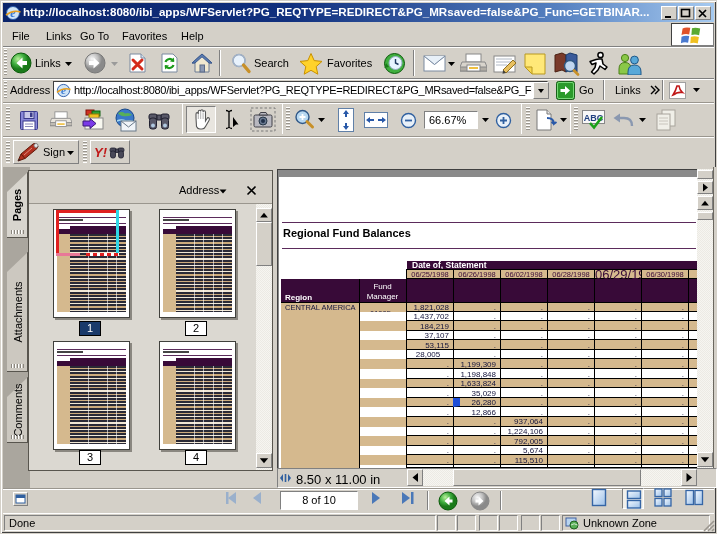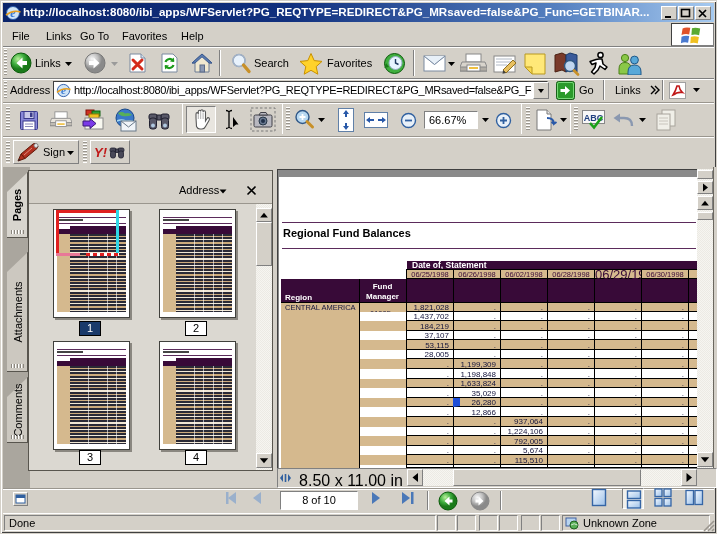--- a/index.html
+++ b/index.html
@@ -438,21 +438,21 @@
 <div class="ab t" style="left:407px;top:261px;width:300px;height:8px;background:#380a38;color:#fff;font-size:8.5px;font-weight:bold;padding:0 0 0 5px;line-height:9px">Date of, Statement</div>
 <div class="ab" style="left:406px;top:269px;width:47px;height:10px;background:#d5b98e;border:1px solid #000;border-right:none;color:#380a38;font-size:7.5px;text-align:center;line-height:10px">06/25/1998</div>
 <div class="ab" style="left:453px;top:269px;width:47px;height:10px;background:#d5b98e;border:1px solid #000;border-right:none;color:#380a38;font-size:7.5px;text-align:center;line-height:10px">06/26/1998</div>
 <div class="ab" style="left:500px;top:269px;width:47px;height:10px;background:#d5b98e;border:1px solid #000;border-right:none;color:#380a38;font-size:7.5px;text-align:center;line-height:10px">06/02/1998</div>
 <div class="ab" style="left:547px;top:269px;width:47px;height:10px;background:#d5b98e;border:1px solid #000;border-right:none;color:#380a38;font-size:7.5px;text-align:center;line-height:10px">06/28/1998</div>
 <div class="ab" style="left:594px;top:269px;width:47px;height:10px;background:#d5b98e;border:1px solid #000;border-right:none;color:#380a38;font-size:13px;text-align:center;line-height:10px">06/29/1998</div>
 <div class="ab" style="left:641px;top:269px;width:47px;height:10px;background:#d5b98e;border:1px solid #000;border-right:none;color:#380a38;font-size:7.5px;text-align:center;line-height:10px">06/30/1998</div>
 <div class="ab" style="left:688px;top:269px;width:19px;height:10px;background:#d5b98e;border:1px solid #000;border-right:none"></div>
 <div class="ab" style="left:281px;top:279px;width:426px;height:23px;background:#380a38"></div>
 <div class="ab t" style="left:285px;top:293px;width:60px;height:9px;color:#fff;font-size:8px;font-weight:bold">Region</div>
-<div class="ab" style="left:359px;top:279px;width:47px;height:23px;color:#fff;font-size:8px;font-weight:bold;text-align:center;padding-top:3px;line-height:9.5px">Fund<br>Manager</div>
+<div class="ab" style="left:359px;top:279px;width:47px;height:23px;color:#fff;font-size:8px;font-weight:normal;text-align:center;padding-top:3px;line-height:9.5px">Fund<br>Manager</div>
 <div class="ab" style="left:359px;top:279px;width:1px;height:23px;background:#000"></div>
 <div class="ab" style="left:406px;top:279px;width:1px;height:23px;background:#000"></div>
 <div class="ab" style="left:453px;top:279px;width:1px;height:23px;background:#000"></div>
 <div class="ab" style="left:500px;top:279px;width:1px;height:23px;background:#000"></div>
 <div class="ab" style="left:547px;top:279px;width:1px;height:23px;background:#000"></div>
 <div class="ab" style="left:594px;top:279px;width:1px;height:23px;background:#000"></div>
 <div class="ab" style="left:641px;top:279px;width:1px;height:23px;background:#000"></div>
 <div class="ab" style="left:688px;top:279px;width:1px;height:23px;background:#000"></div>
 <div class="ab" style="left:281px;top:302.00px;width:78px;height:9.58px;background:#d5b98e;color:#14143c;font-size:7.5px;padding:1px 0 0 4px;overflow:hidden">CENTRAL AMERICA</div>
 <div class="ab" style="left:359px;top:302.00px;width:47px;height:9.58px;background:#d5b98e;border-left:1px solid #000;color:#14143c;font-size:7.5px;padding:7px 0 0 10px;overflow:hidden">01005</div>
@@ -494,21 +494,21 @@
 <div class="ab" style="left:359px;top:340.32px;width:47px;height:9.58px;background:#d5b98e;border-left:1px solid #000;color:#14143c;font-size:7.5px;padding:1px 0 0 10px;overflow:hidden"></div>
 <div class="ab" style="left:406px;top:340.32px;width:47px;height:9.58px;background:#d5b98e;border-left:1px solid #000;border-bottom:1px solid #000;color:#14143c;font-size:8px;text-align:right;padding:0.5px 4px 0 0;overflow:hidden">53,115</div>
 <div class="ab" style="left:453px;top:340.32px;width:47px;height:9.58px;background:#d5b98e;border-left:1px solid #000;border-bottom:1px solid #000;color:#14143c;font-size:8px;text-align:right;padding:0.5px 4px 0 0;overflow:hidden">.</div>
 <div class="ab" style="left:500px;top:340.32px;width:47px;height:9.58px;background:#d5b98e;border-left:1px solid #000;border-bottom:1px solid #000;color:#14143c;font-size:8px;text-align:right;padding:0.5px 4px 0 0;overflow:hidden">.</div>
 <div class="ab" style="left:547px;top:340.32px;width:47px;height:9.58px;background:#d5b98e;border-left:1px solid #000;border-bottom:1px solid #000;color:#14143c;font-size:8px;text-align:right;padding:0.5px 4px 0 0;overflow:hidden">.</div>
 <div class="ab" style="left:594px;top:340.32px;width:47px;height:9.58px;background:#d5b98e;border-left:1px solid #000;border-bottom:1px solid #000;color:#14143c;font-size:8px;text-align:right;padding:0.5px 4px 0 0;overflow:hidden">.</div>
 <div class="ab" style="left:641px;top:340.32px;width:47px;height:9.58px;background:#d5b98e;border-left:1px solid #000;border-bottom:1px solid #000;color:#14143c;font-size:8px;text-align:right;padding:0.5px 4px 0 0;overflow:hidden">.</div>
 <div class="ab" style="left:688px;top:340.32px;width:19px;height:9.58px;background:#d5b98e;border-left:1px solid #000;border-bottom:1px solid #000;color:#14143c;font-size:8px;text-align:right;padding:0.5px 4px 0 0;overflow:hidden"></div>
 <div class="ab" style="left:281px;top:349.90px;width:78px;height:9.58px;background:#d5b98e;color:#14143c;font-size:7.5px;padding:1px 0 0 4px;overflow:hidden"></div>
 <div class="ab" style="left:359px;top:349.90px;width:47px;height:9.58px;background:#fff;border-left:1px solid #000;color:#14143c;font-size:7.5px;padding:1px 0 0 10px;overflow:hidden"></div>
-<div class="ab" style="left:406px;top:349.90px;width:47px;height:9.58px;background:#fff;border-left:1px solid #000;border-bottom:1px solid #000;color:#14143c;font-size:8px;text-align:right;padding:0.5px 4px 0 0;overflow:hidden">28,005</div>
+<div class="ab" style="left:406px;top:349.90px;width:47px;height:9.58px;background:#fff;border-left:1px solid #000;border-bottom:1px solid #000;color:#14143c;font-size:8px;text-align:center;padding:0.5px 4px 0 0;overflow:hidden">28,005</div>
 <div class="ab" style="left:453px;top:349.90px;width:47px;height:9.58px;background:#fff;border-left:1px solid #000;border-bottom:1px solid #000;color:#14143c;font-size:8px;text-align:right;padding:0.5px 4px 0 0;overflow:hidden">.</div>
 <div class="ab" style="left:500px;top:349.90px;width:47px;height:9.58px;background:#fff;border-left:1px solid #000;border-bottom:1px solid #000;color:#14143c;font-size:8px;text-align:right;padding:0.5px 4px 0 0;overflow:hidden">.</div>
 <div class="ab" style="left:547px;top:349.90px;width:47px;height:9.58px;background:#fff;border-left:1px solid #000;border-bottom:1px solid #000;color:#14143c;font-size:8px;text-align:right;padding:0.5px 4px 0 0;overflow:hidden">.</div>
 <div class="ab" style="left:594px;top:349.90px;width:47px;height:9.58px;background:#fff;border-left:1px solid #000;border-bottom:1px solid #000;color:#14143c;font-size:8px;text-align:right;padding:0.5px 4px 0 0;overflow:hidden">.</div>
 <div class="ab" style="left:641px;top:349.90px;width:47px;height:9.58px;background:#fff;border-left:1px solid #000;border-bottom:1px solid #000;color:#14143c;font-size:8px;text-align:right;padding:0.5px 4px 0 0;overflow:hidden">.</div>
 <div class="ab" style="left:688px;top:349.90px;width:19px;height:9.58px;background:#fff;border-left:1px solid #000;border-bottom:1px solid #000;color:#14143c;font-size:8px;text-align:right;padding:0.5px 4px 0 0;overflow:hidden"></div>
 <div class="ab" style="left:281px;top:359.48px;width:78px;height:9.58px;background:#d5b98e;color:#14143c;font-size:7.5px;padding:1px 0 0 4px;overflow:hidden"></div>
 <div class="ab" style="left:359px;top:359.48px;width:47px;height:9.58px;background:#d5b98e;border-left:1px solid #000;color:#14143c;font-size:7.5px;padding:1px 0 0 10px;overflow:hidden"></div>
 <div class="ab" style="left:406px;top:359.48px;width:47px;height:9.58px;background:#d5b98e;border-left:1px solid #000;border-bottom:1px solid #000;color:#14143c;font-size:8px;text-align:right;padding:0.5px 4px 0 0;overflow:hidden">.</div>
 <div class="ab" style="left:453px;top:359.48px;width:47px;height:9.58px;background:#d5b98e;border-left:1px solid #000;border-bottom:1px solid #000;color:#14143c;font-size:8px;text-align:right;padding:0.5px 4px 0 0;overflow:hidden">1,199,309</div>
@@ -636,21 +636,21 @@
     </svg>
   </div>
 <div class="ab" style="left:713px;top:167px;width:1px;height:321px;background:#6a675f"></div>
 <div class="ab" style="left:714px;top:167px;width:3px;height:321px;background:#d4d0c8"></div>
 <div class="ab" style="left:277px;top:468px;width:440px;height:20px;background:#d4d0c8;border:1px solid;border-color:#808080 #fff #fff #808080"></div>
 <svg class="ab" style="left:279px;top:472px" width="13" height="12">
     <path d="M4 2 L1 6 L4 10 Z" fill="#3060a0"></path>
     <path d="M9 2 L12 6 L9 10 Z" fill="#3060a0"></path>
     <rect x="5.7" y="2" width="1.6" height="8" fill="#3060a0"></rect>
   </svg>
-<div class="ab" style="left:296px;top:472px;width:110px;height:12px;font-size:16px;color:#000;text-align:center">8.50 x 11.00 in</div>
+<div class="ab" style="left:296px;top:472px;width:110px;height:12px;font-size:13px;color:#000;text-align:left">8.50 x 11.00 in</div>
 <div class="ab rz" style="left:407px;top:469px;width:16px;height:17px;background:#d4d0c8">
     <svg width="14" height="15" viewBox="0 0 14 14">
       <path d="M4.5 7 L10 2.5 L10 11.5 Z" fill="#000"></path>
     </svg>
   </div>
 <div class="ab" style="left:423px;top:469px;width:258px;height:17px;background:#eceae4;background-image:linear-gradient(45deg,#f6f5f1 25%,transparent 25%,transparent 75%,#f6f5f1 75%),linear-gradient(45deg,#f6f5f1 25%,transparent 25%,transparent 75%,#f6f5f1 75%);background-size:2px 2px;background-position:0 0,1px 1px"></div>
 <div class="ab rz" style="left:453px;top:469px;width:188px;height:17px;background:#d4d0c8"></div>
 <div class="ab rz" style="left:681px;top:469px;width:16px;height:17px;background:#d4d0c8">
     <svg width="14" height="15" viewBox="0 0 14 14">
       <path d="M10 7 L4.5 2.5 L4.5 11.5 Z" fill="#000"></path>

